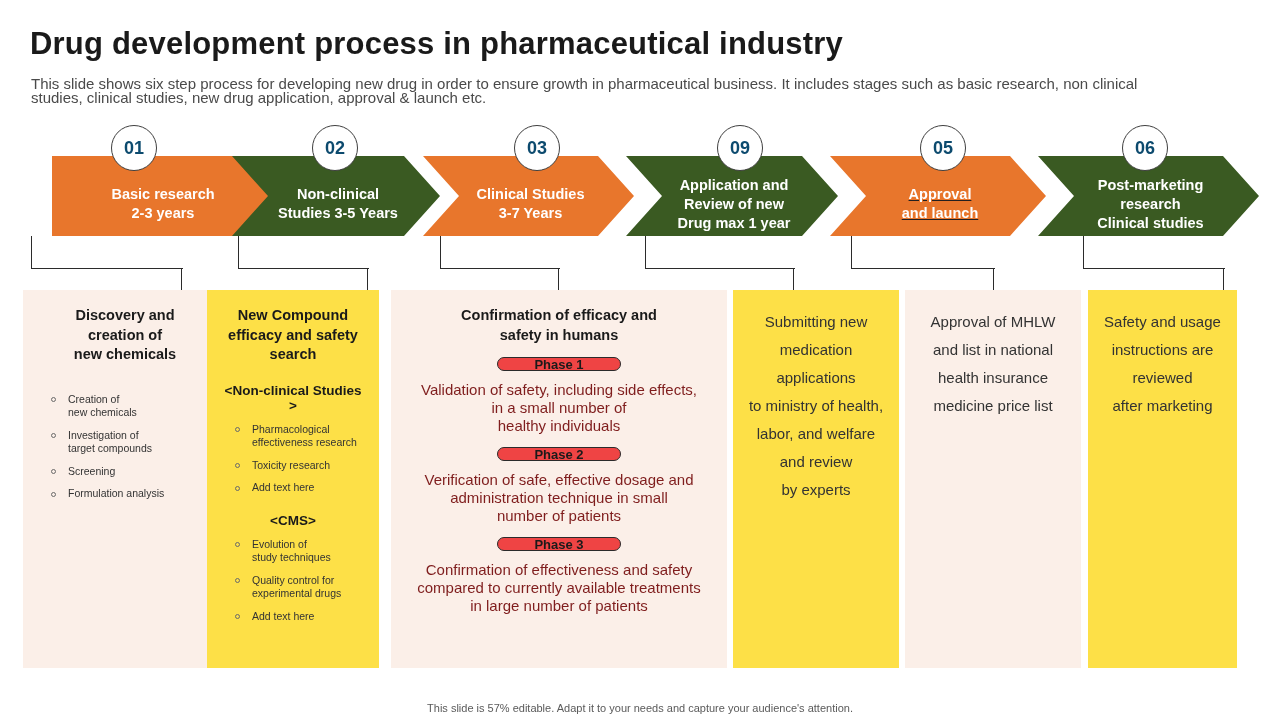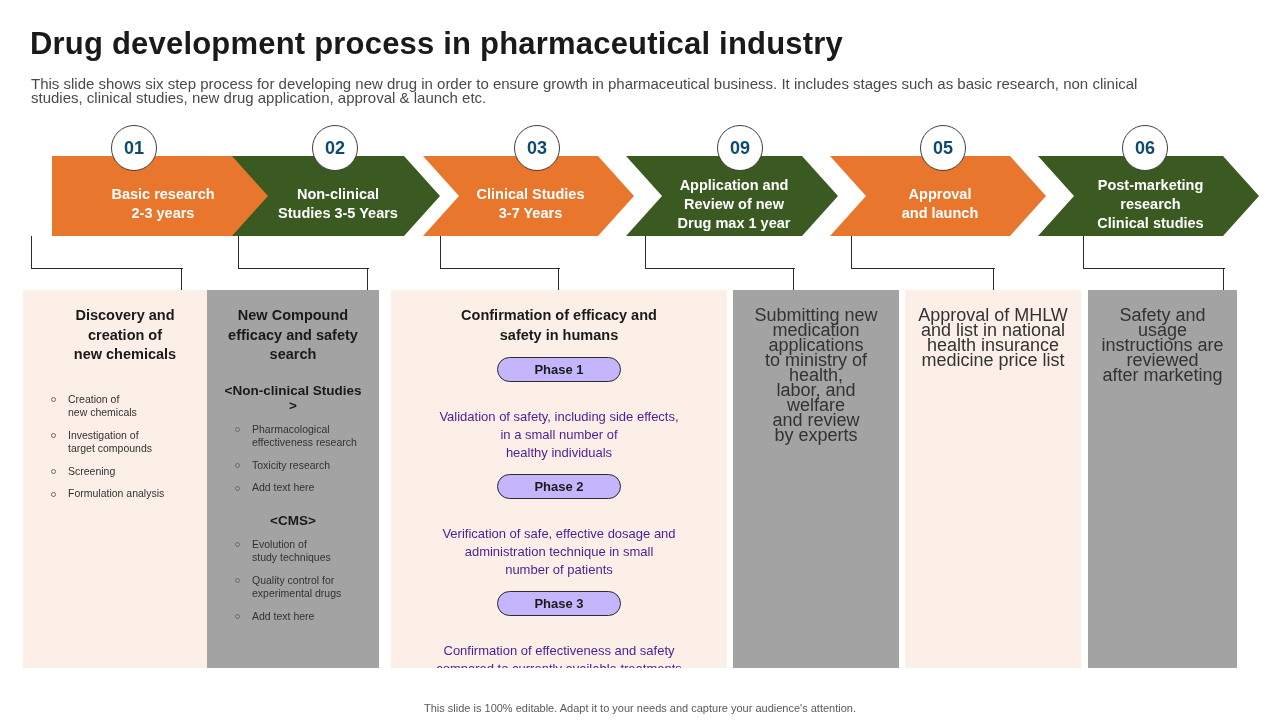--- a/index.html
+++ b/index.html
@@ -110,33 +110,33 @@
   
   .card {
     position: absolute;
     top: 290px;
     height: 378px;
     box-sizing: border-box;
     padding: 16px 12px 10px 12px;
     overflow: hidden;
   }
   .card.peach { background: #FBEFE8; }
-  .card.mint  { background: #a3a3a3; }
+  .card.mint  { background: #fde047; }
 
   .card-title {
     font-size: 14.5px;
     font-weight: bold;
     line-height: 19.5px;
     text-align: center;
     color: #1a1a1a;
     white-space: pre-line;
   }
   .card-body {
-    font-size: 18px;
-    line-height: 15px;
+    font-size: 15px;
+    line-height: 28px;
     text-align: center;
     color: #333333;
     white-space: pre-line;
   }
   .section-head {
     font-size: 13.5px;
     font-weight: bold;
     text-align: center;
     color: #1a1a1a;
     margin-top: 18px;
@@ -163,38 +163,38 @@
     top: 4.5px;
     width: 5px;
     height: 5px;
     border: 1px solid #6a6a6a;
     border-radius: 50%;
     box-sizing: border-box;
   }
 
   .phase-pill {
     width: 124px;
-    margin: 12px auto 26px auto;
-    height: 25px;
+    margin: 12px auto 10px auto;
+    height: 14px;
     border: 1.3px solid #2b2b2b;
     border-radius: 13px;
-    background: #c4b5fd;
+    background: #ef4444;
     display: flex;
     align-items: center;
     justify-content: center;
     font-size: 13px;
     font-weight: bold;
     color: #1a1a1a;
     box-sizing: border-box;
   }
   .phase-text {
-    font-size: 13px;
+    font-size: 15px;
     line-height: 18px;
     text-align: center;
-    color: #4c1d95;
+    color: #7f1d1d;
     white-space: pre-line;
     margin-bottom: 2px;
   }
 
   
   .footer-note {
     position: absolute;
     left: 0;
     top: 702px;
     width: 1280px;
@@ -225,21 +225,21 @@
     <div class="chev-label">Clinical Studies
 3-7 Years</div>
   </div>
 
   <div class="chev mid green" style="left:626px; width:212px;">
     <div class="chev-label">Application and
 Review of new
 Drug max 1 year</div>
   </div>
 
-  <div class="chev mid orange" style="left:830px; width:216px;">
+  <div class="chev mid orange" style="left:830px; width:216px;text-decoration:underline;">
     <div class="chev-label">Approval
 and launch</div>
   </div>
 
   <div class="chev mid green" style="left:1038px; width:221px;">
     <div class="chev-label">Post-marketing
 research
 Clinical studies</div>
   </div>
 </div>
@@ -351,13 +351,13 @@
 medicine price list</div>
 </div>
 
 <div class="card mint" style="left:1088px; width:149px; padding-top:18px;">
   <div class="card-body">Safety and usage
 instructions are
 reviewed
 after marketing</div>
 </div>
 
-<div class="footer-note">This slide is 100% editable. Adapt it to your needs and capture your audience's attention.</div>
+<div class="footer-note">This slide is 57% editable. Adapt it to your needs and capture your audience's attention.</div>
 
 </body></html>

